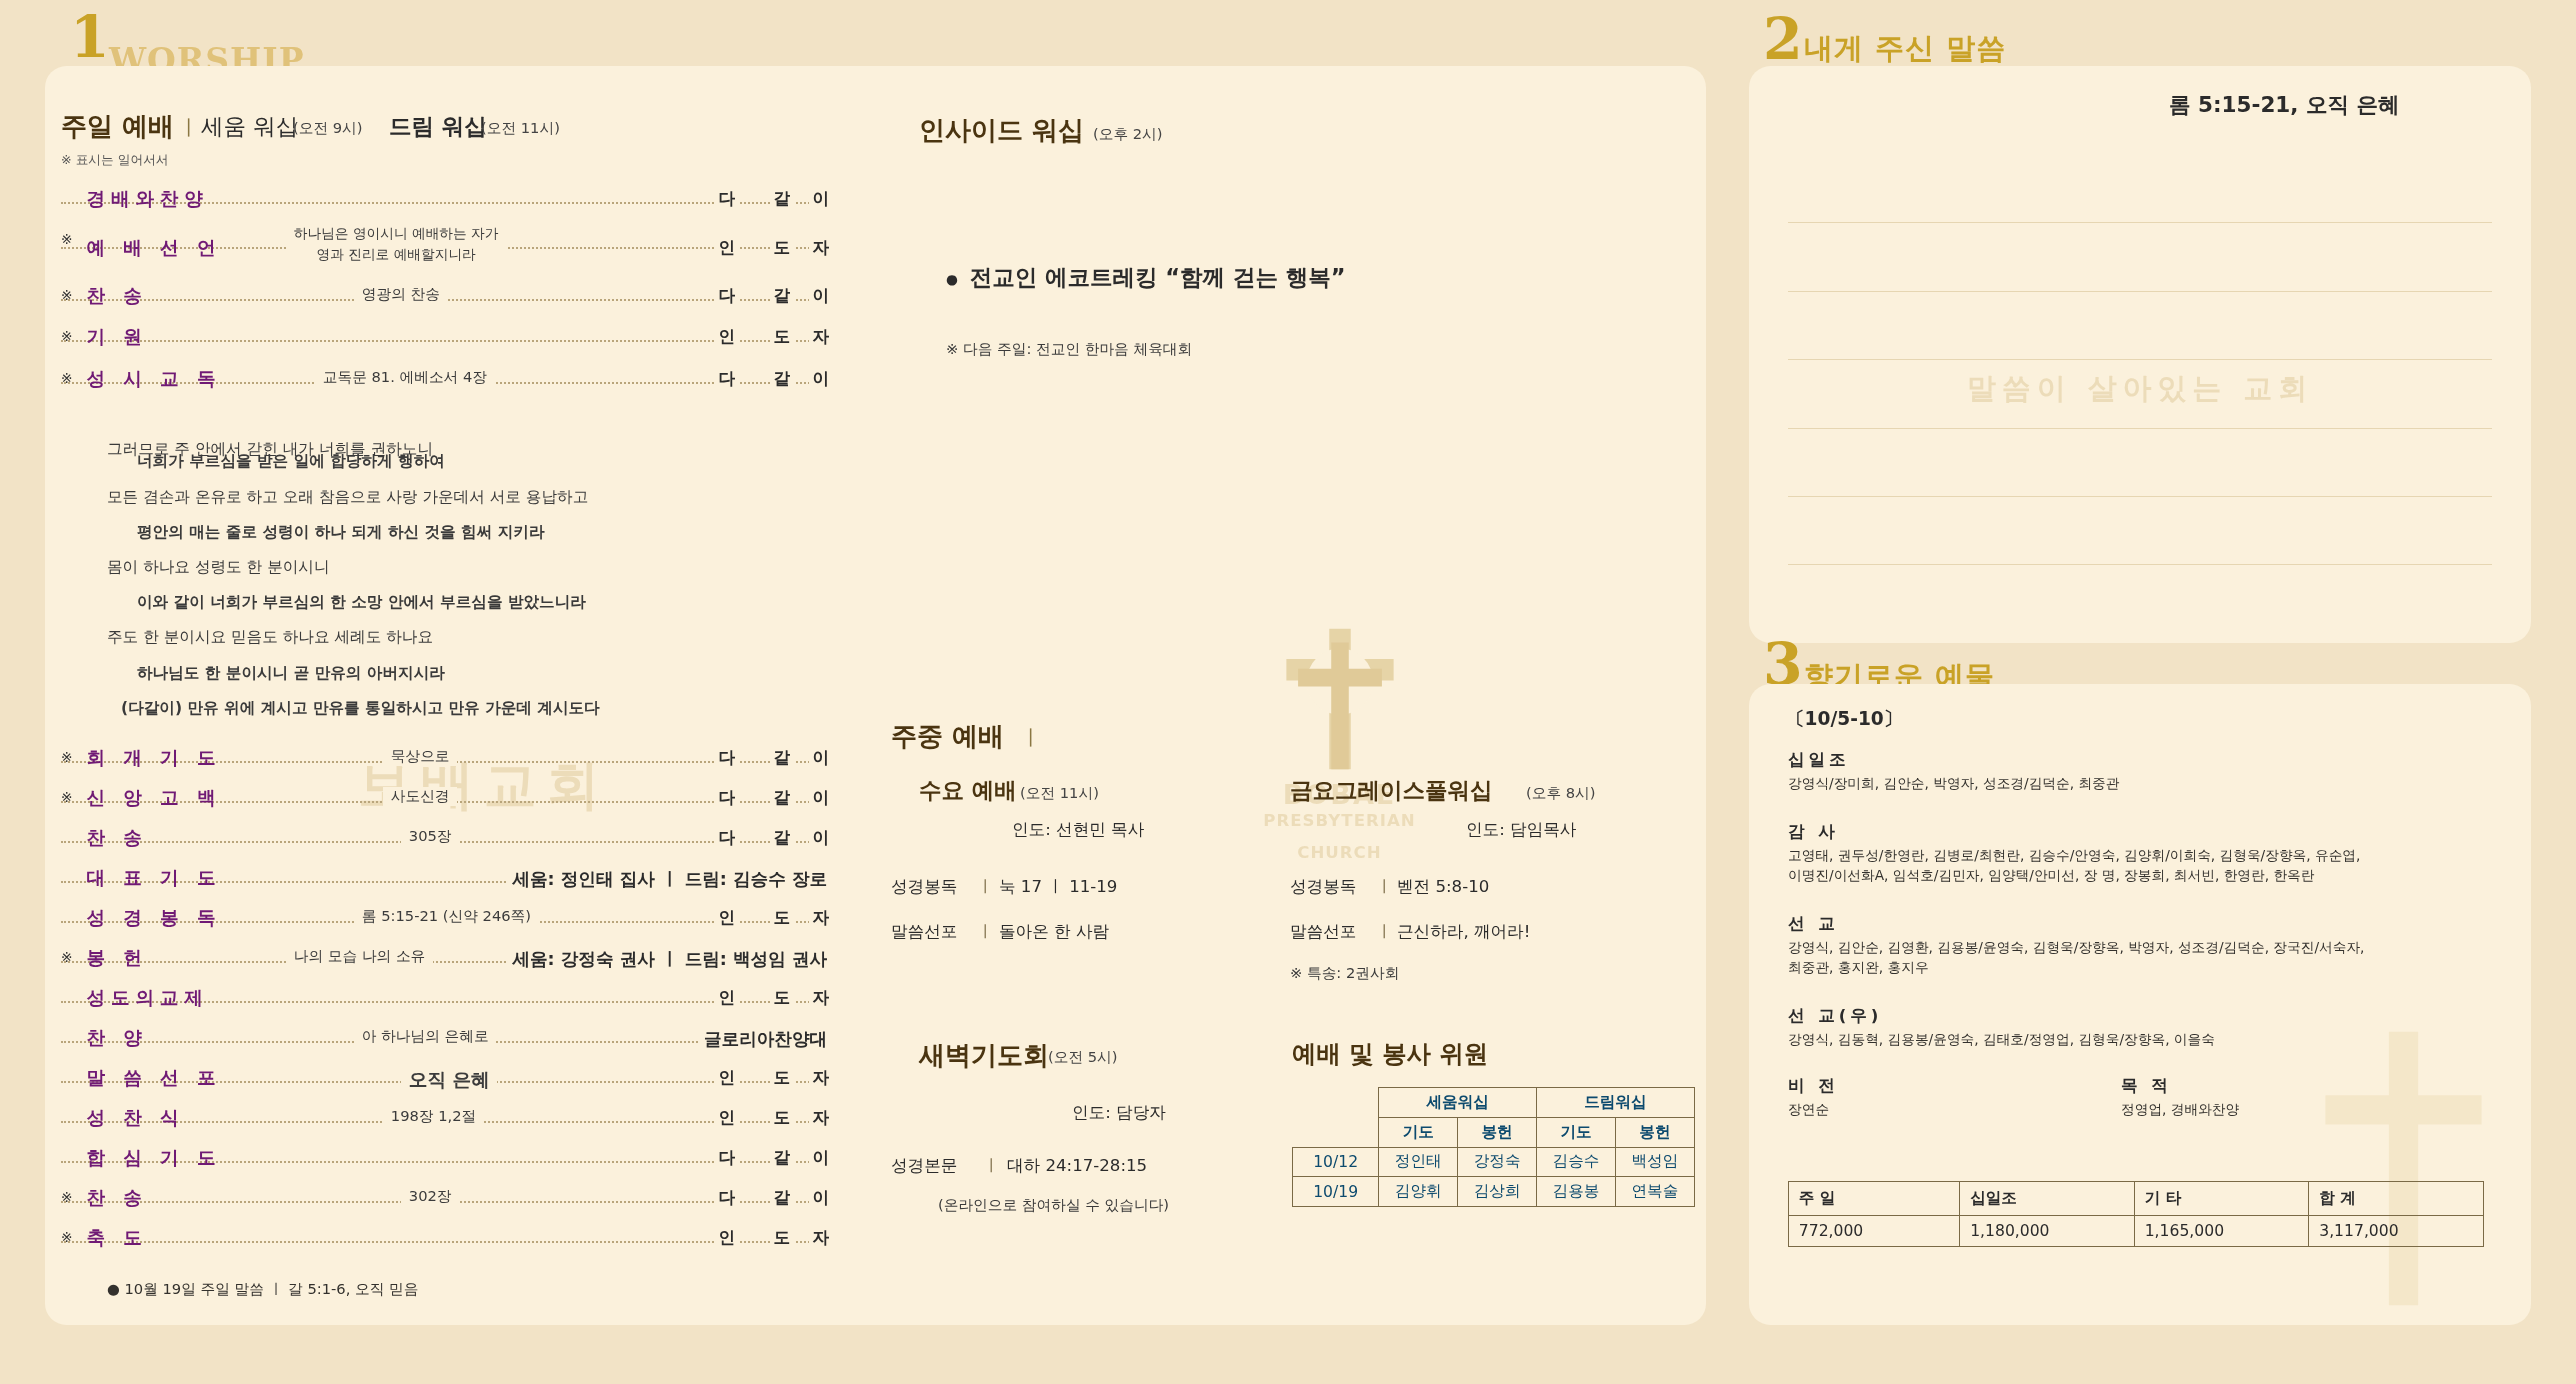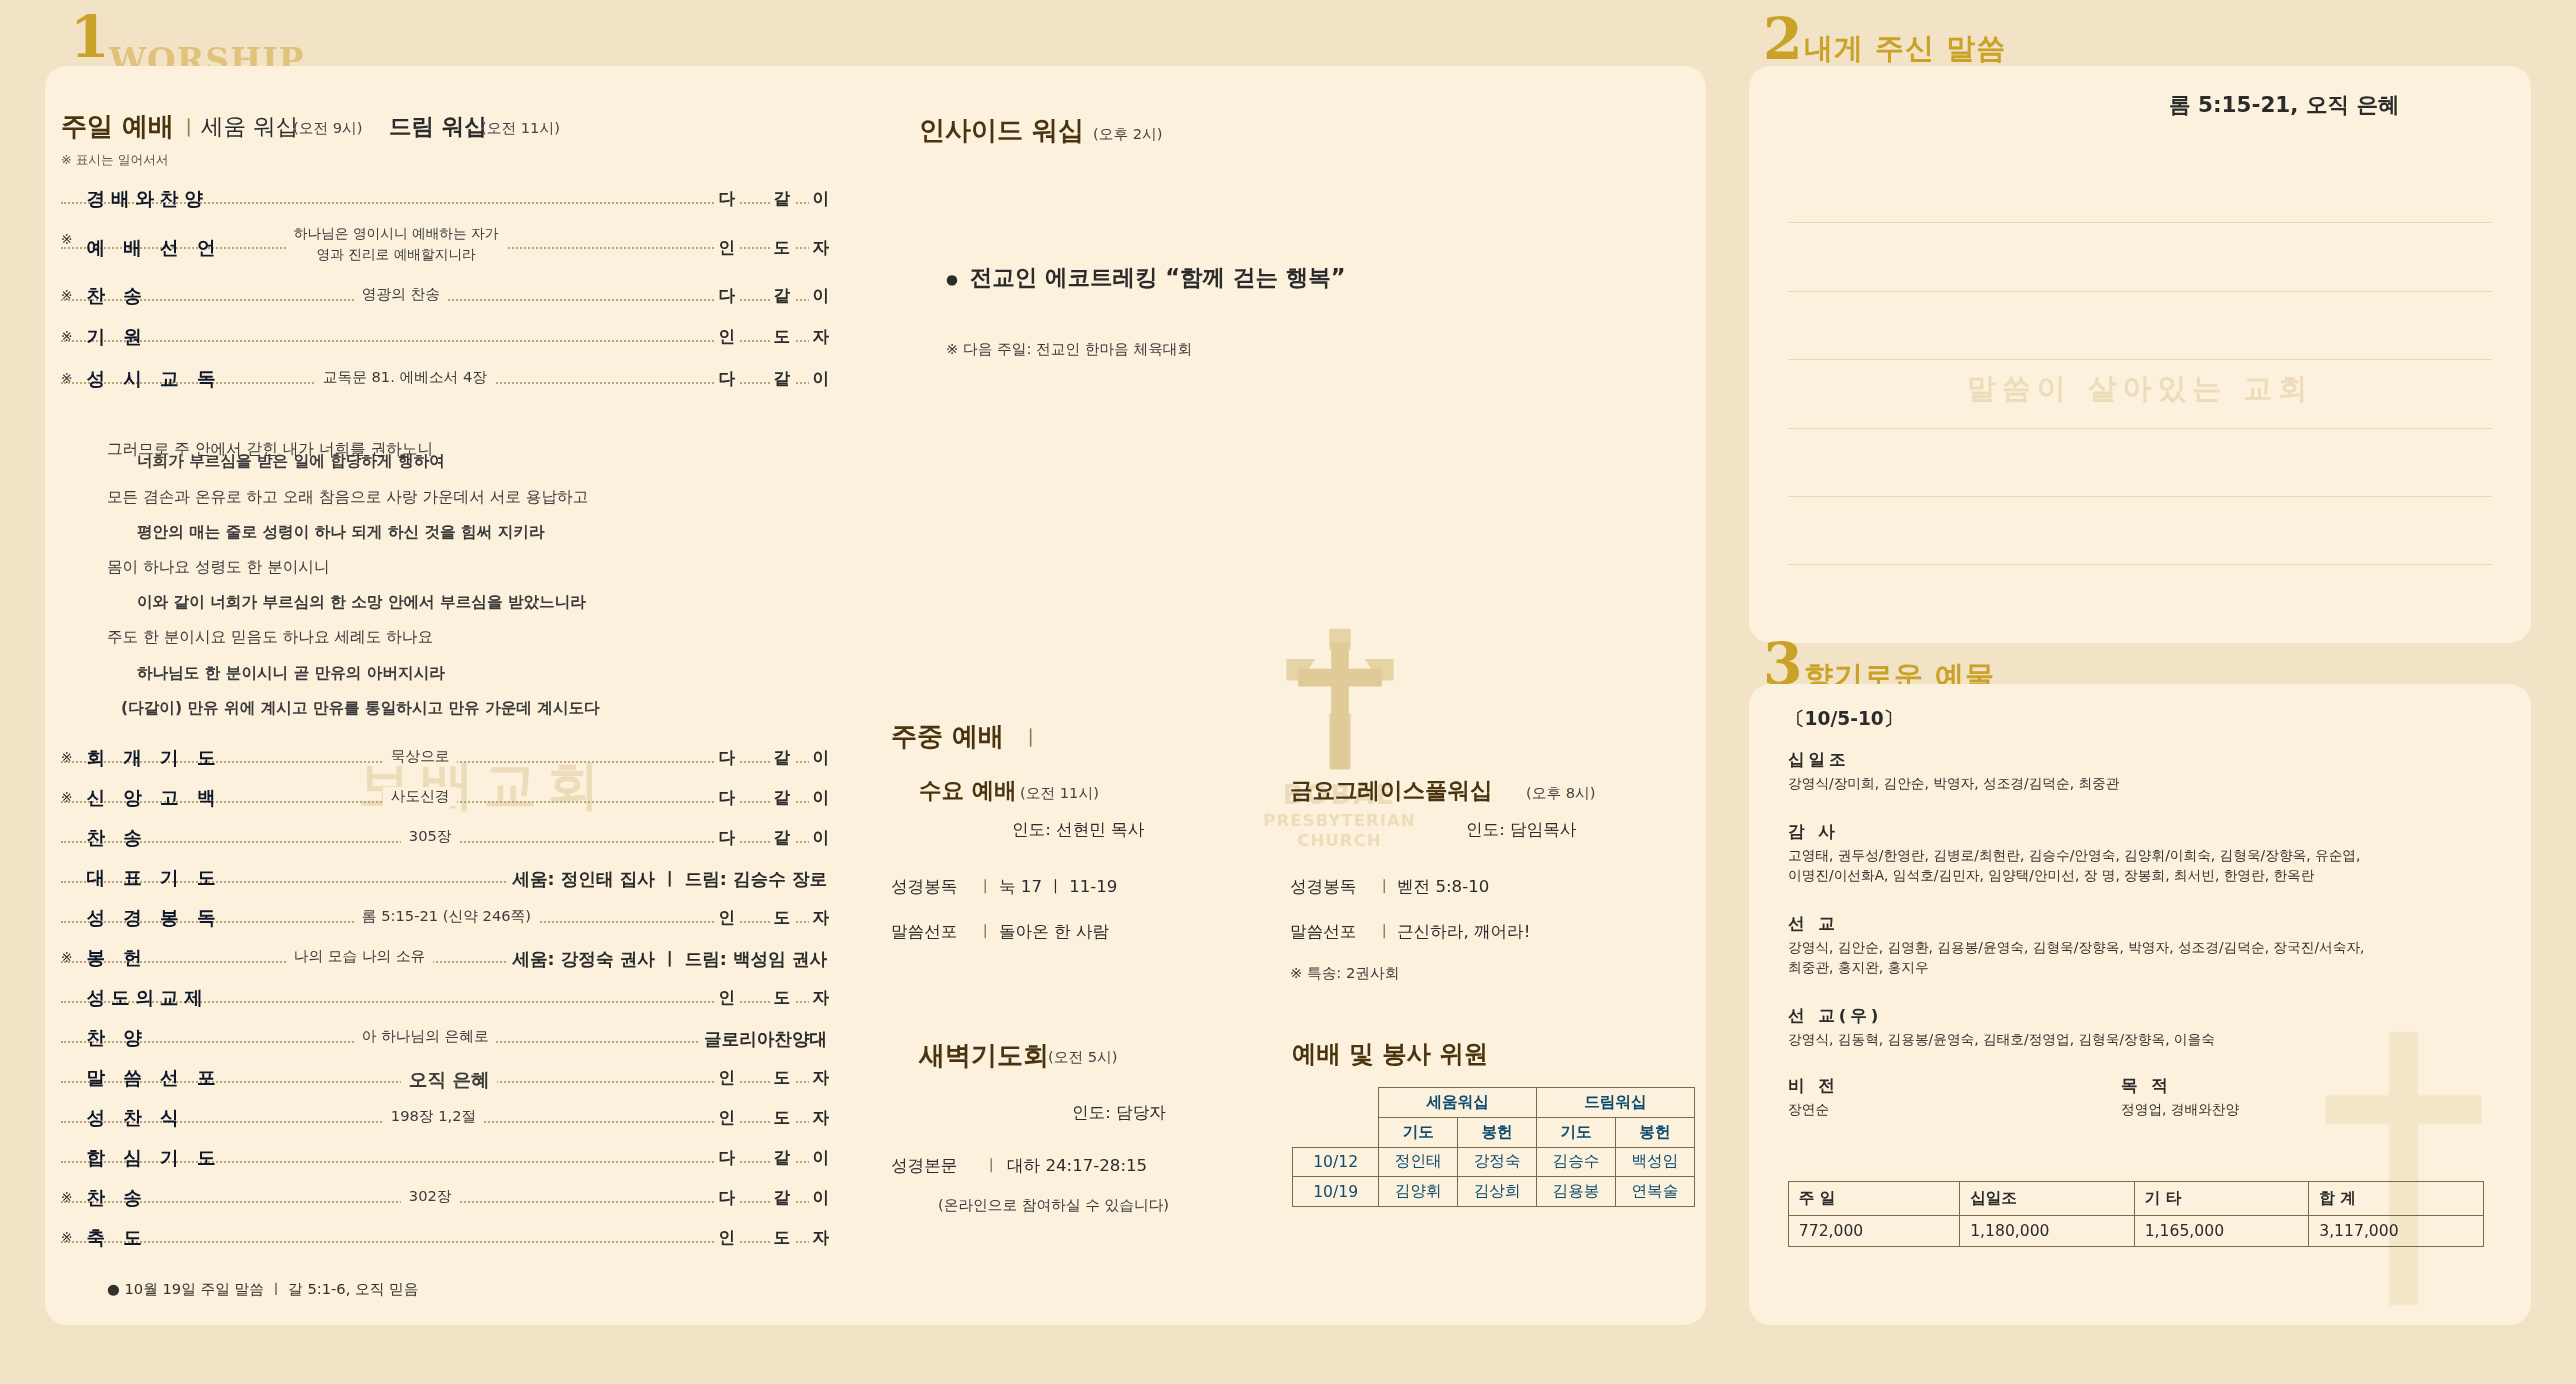--- a/index.html
+++ b/index.html
@@ -60,21 +60,21 @@
   .sm{font-size:14.7px;}
   .xsm{font-size:12.7px;}
   .md{font-size:16.6px;}
   .head{font-size:26px;font-weight:bold;color:#4a3410;}
   .sub{font-size:18.6px;font-weight:bold;color:#4a3410;}
   .gray{color:#555;}
 
   
   .ow{position:absolute;left:61px;width:772px;height:29px;}
   .ow .mark{position:absolute;left:0;top:3.9px;font-size:13.7px;color:#333;}
-  .ow .nm{position:absolute;left:25.4px;top:0;font-size:18.6px;font-weight:bold;letter-spacing:5.9px;color:#0f172a;}
+  .ow .nm{position:absolute;left:25.4px;top:0;font-size:18.6px;font-weight:bold;letter-spacing:5.9px;color:#701a75;}
   .ow .dots{
     position:absolute;left:0;right:0;top:15.6px;border-bottom:2px dotted #b9a57b;z-index:0;
   }
   .ow .mid{
     position:absolute;top:2px;font-size:14.7px;color:#3b3b3b;background:#fbf1dc;padding:0 7.8px;z-index:1;
   }
   .ow .r1{position:absolute;right:94px;top:2px;font-size:16.6px;font-weight:bold;background:#fbf1dc;padding:0 3.9px;z-index:1;}
   .ow .r2{position:absolute;right:39px;top:2px;font-size:16.6px;font-weight:bold;background:#fbf1dc;padding:0 3.9px;z-index:1;}
   .ow .r3{position:absolute;right:0px;top:2px;font-size:16.6px;font-weight:bold;background:#fbf1dc;padding:0 3.9px;z-index:1;}
   .ow .rwide{position:absolute;right:0;top:2px;font-size:16.6px;font-weight:bold;background:#fbf1dc;padding:0 5.9px;z-index:1;}
@@ -126,21 +126,21 @@
 
     <div class="watermark" style="left:313px;top:684px;font-size:53px;letter-spacing:9.8px;">보배교회</div>
     <svg class="watermark" style="left:1202px;top:557px;width:186px;height:156px;" viewBox="0 0 190 160">
       <path d="M95 6 L95 150 M40 48 L150 48" stroke="#e3cf9e" stroke-width="22" fill="none" stroke-linecap="butt"></path>
       <circle cx="95" cy="60" r="34" fill="#fbf1dc"></circle>
       <path d="M95 20 L95 150 M52 56 L138 56" stroke="#dcc48d" stroke-width="18" fill="none"></path>
     </svg>
     <div class="watermark" style="left:1197px;top:713px;width:195px;font-size:27px;letter-spacing:2px;line-height:1.2;">
       <div>BOBAE</div>
       <div style="font-size:16.6px;letter-spacing:1px;">PRESBYTERIAN</div>
-      <div style="font-size:16.6px;letter-spacing:1px;">CHURCH</div>
+      <div style="font-size:16.6px;letter-spacing:1px;margin-top:12px;">CHURCH</div>
     </div>
   </div>
 
   <div class="t head" style="left:61px;top:109px;">주일 예배</div>
   <div class="t" style="left:178px;top:113px;font-size:21.5px;color:#8a7742;">ㅣ</div>
   <div class="t" style="left:201px;top:111px;font-size:22.5px;font-weight:normal;color:#2b2b2b;">세움 워십</div>
   <div class="t sm" style="left:293px;top:119px;color:#444;">(오전 9시)</div>
   <div class="t" style="left:389px;top:111px;font-size:22.5px;font-weight:bold;color:#2b2b2b;">드림 워십</div>
   <div class="t sm" style="left:481px;top:119px;color:#444;">(오전 11시)</div>
   <div class="t xsm gray" style="left:61px;top:152px;">※ 표시는 일어서서</div>

